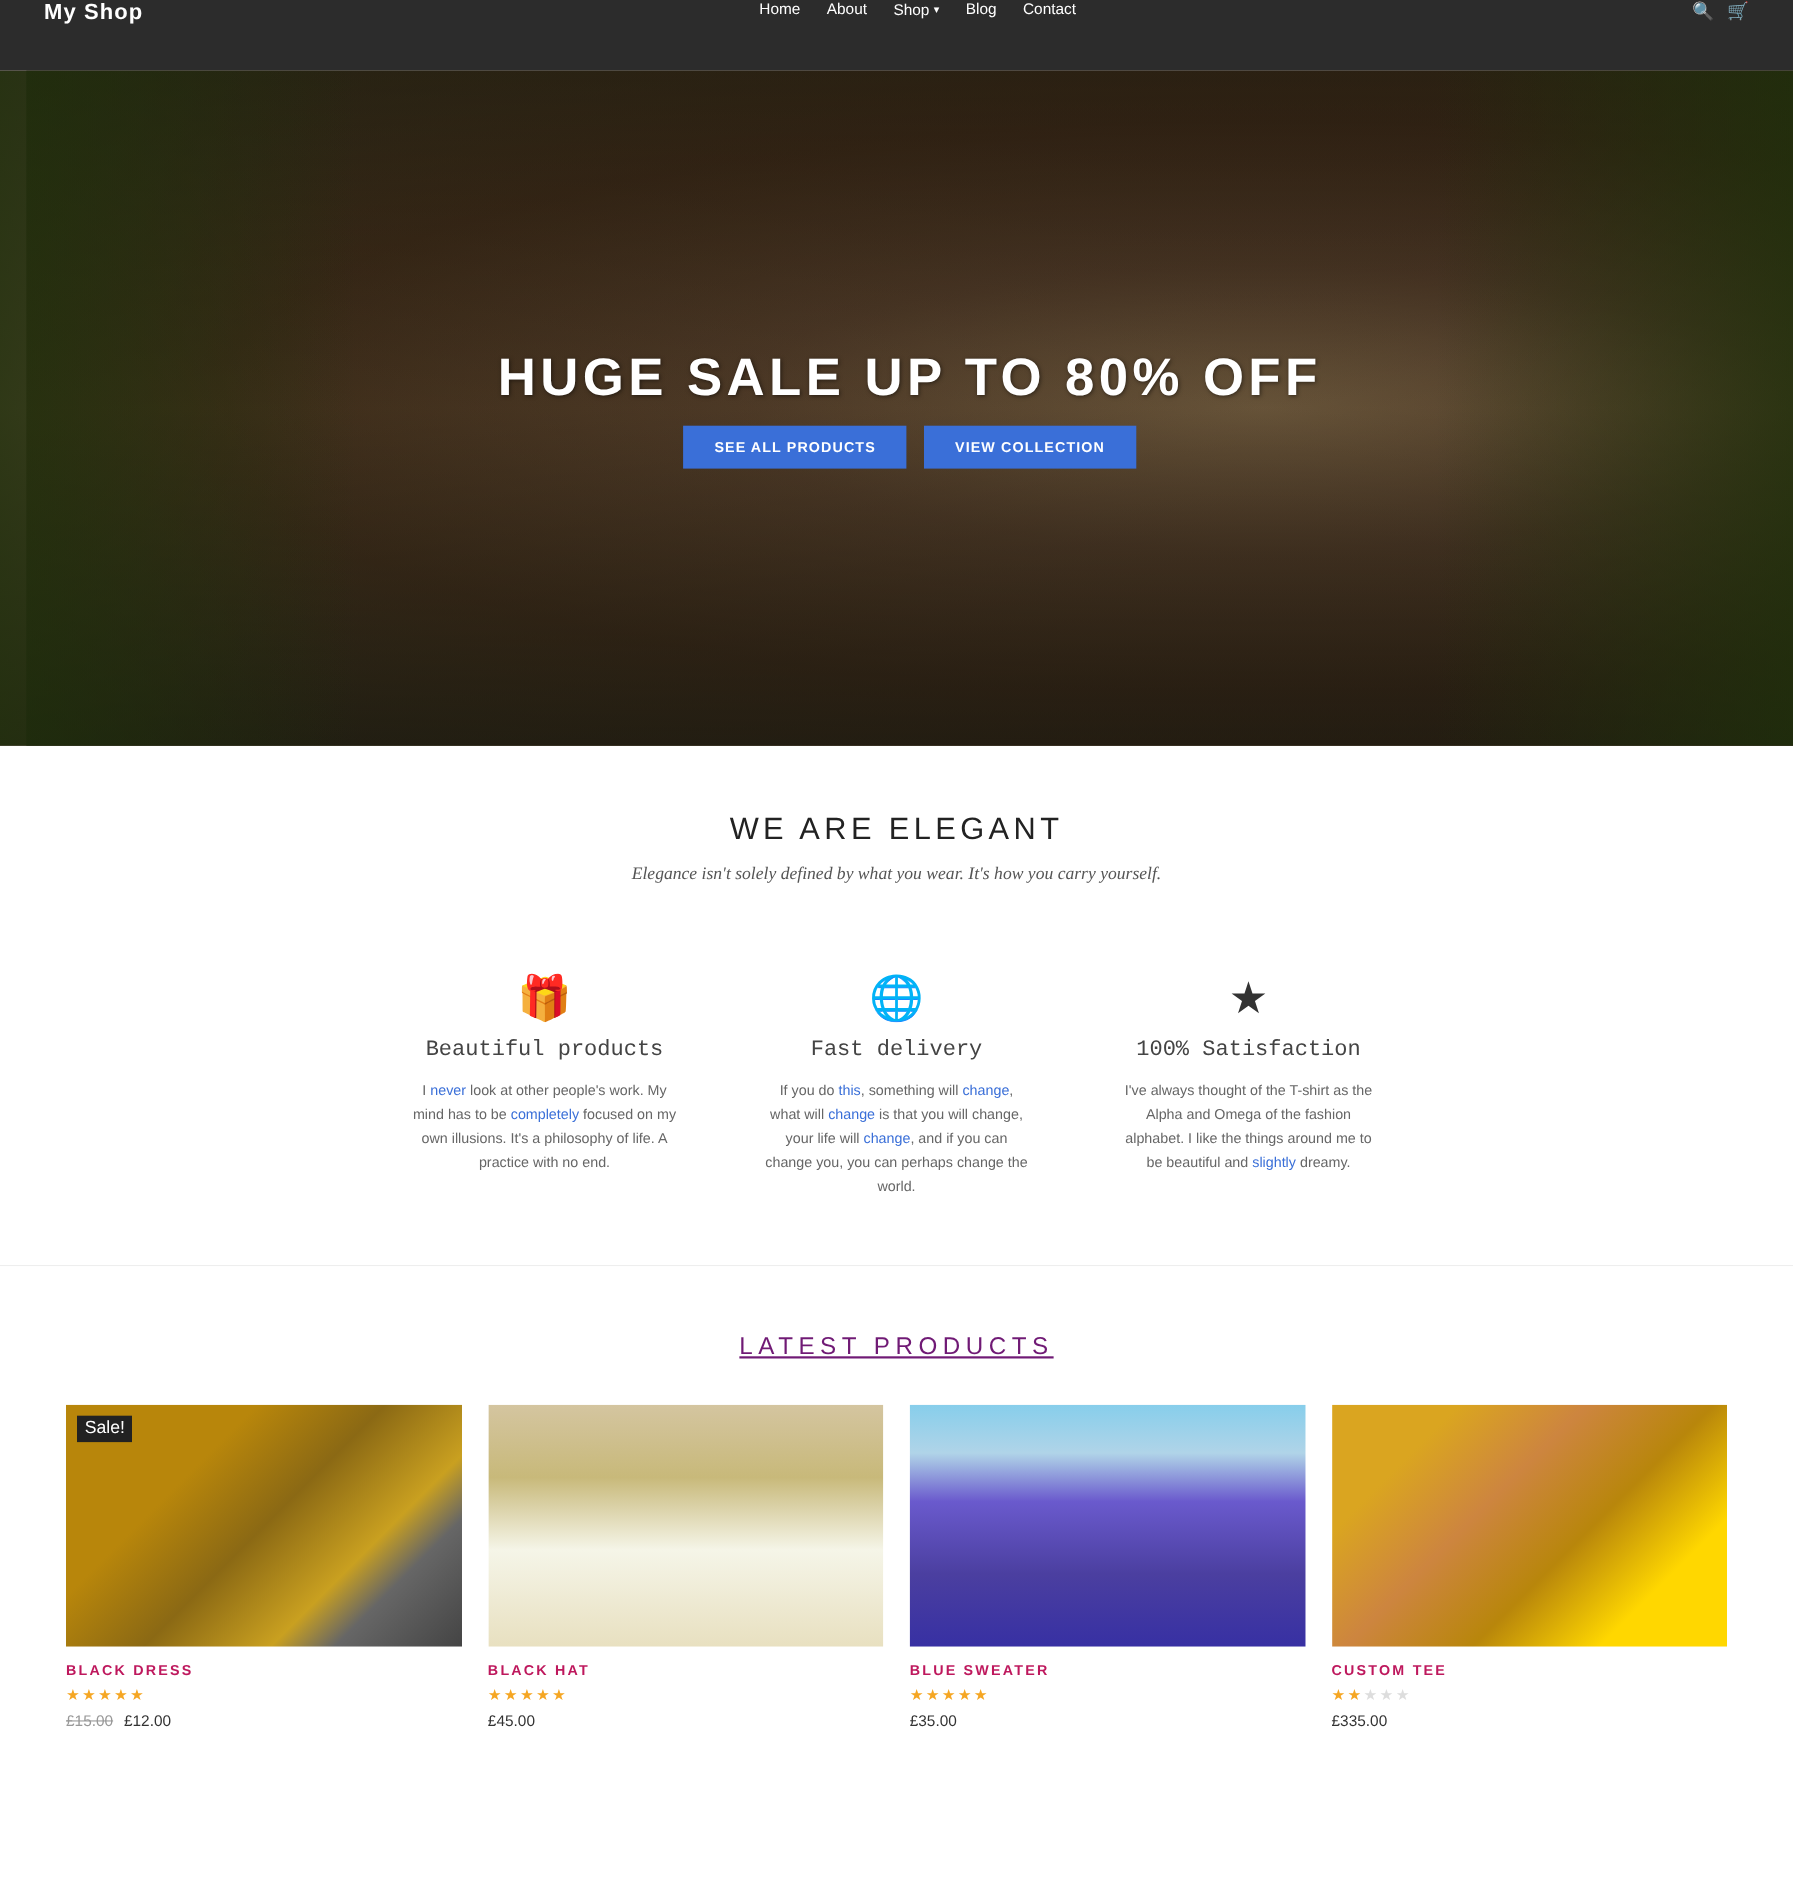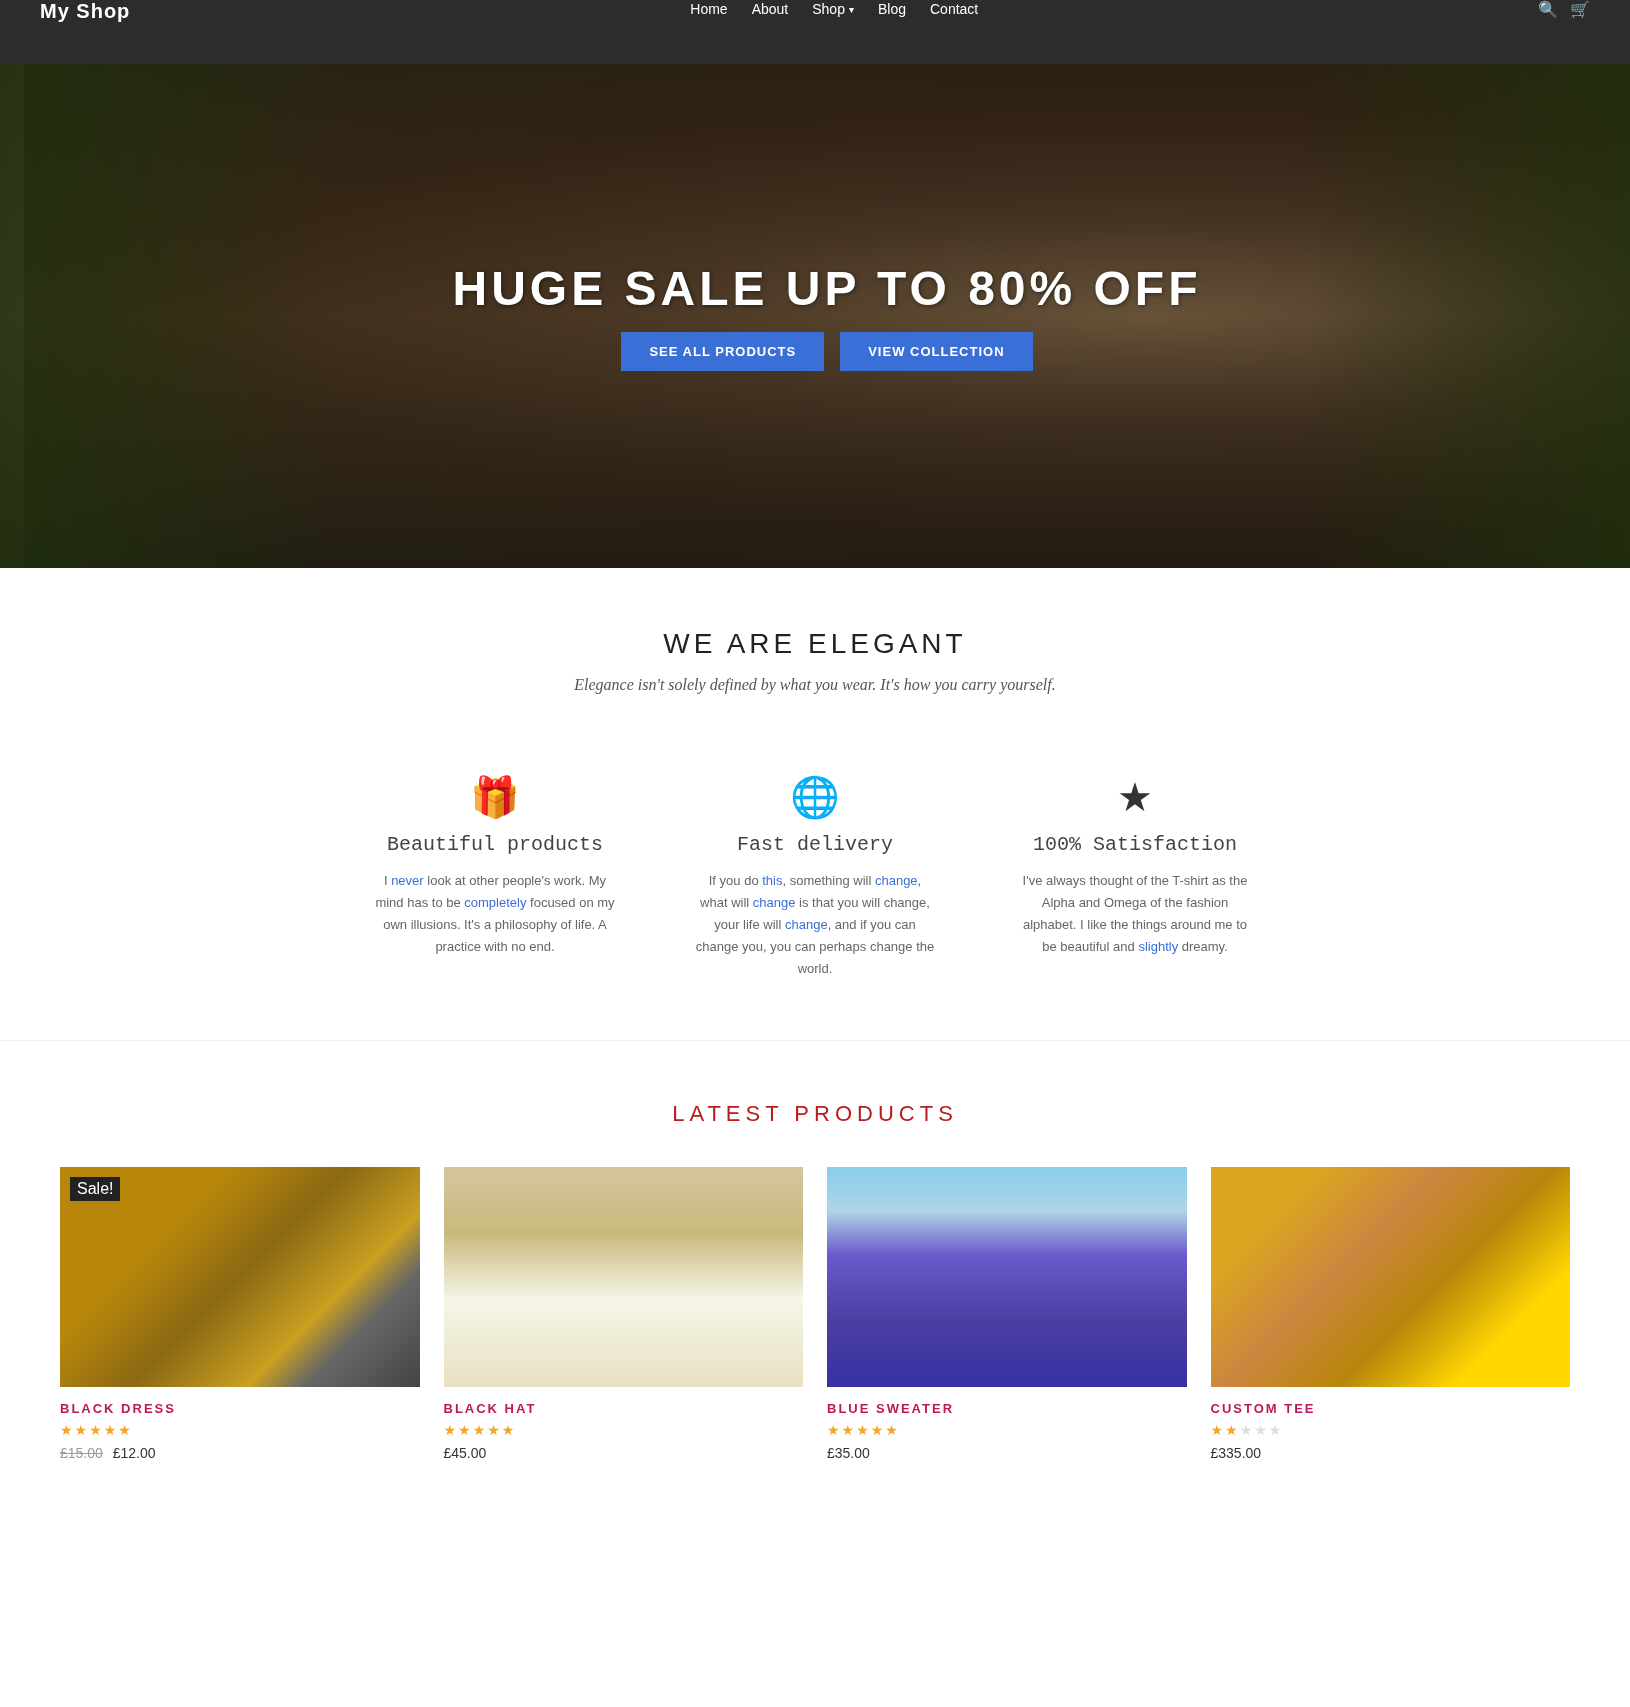--- a/index.html
+++ b/index.html
@@ -48,21 +48,21 @@
     .search-icon-nav, .cart-icon-nav {
       color: #fff;
       font-size: 16px;
       cursor: pointer;
     }
 
     
     .hero {
       position: relative;
       width: 100%;
-      height: 504px;
+      height: 614px;
       overflow: hidden;
       background: #5a4a3a;
       padding-left: 24px;
     }
     .hero-bg {
       width: 100%;
       height: 100%;
       background: linear-gradient(
         to bottom,
         rgba(60,40,20,0.5) 0%,
@@ -203,21 +203,22 @@
       padding: 60px 60px 80px;
     }
     .products-title {
       text-align: center;
       font-size: 22px;
       letter-spacing: 5px;
       text-transform: uppercase;
       font-family: sans-serif;
       font-weight: normal;
       margin-bottom: 40px;
-      color: #b91c1c;
+      color: #701a75;
+      text-decoration: underline;
     }
     .products-grid {
       display: grid;
       grid-template-columns: repeat(4, 1fr);
       gap: 24px;
     }
     .product-card {
       cursor: pointer;
     }
     .product-image-wrapper {

